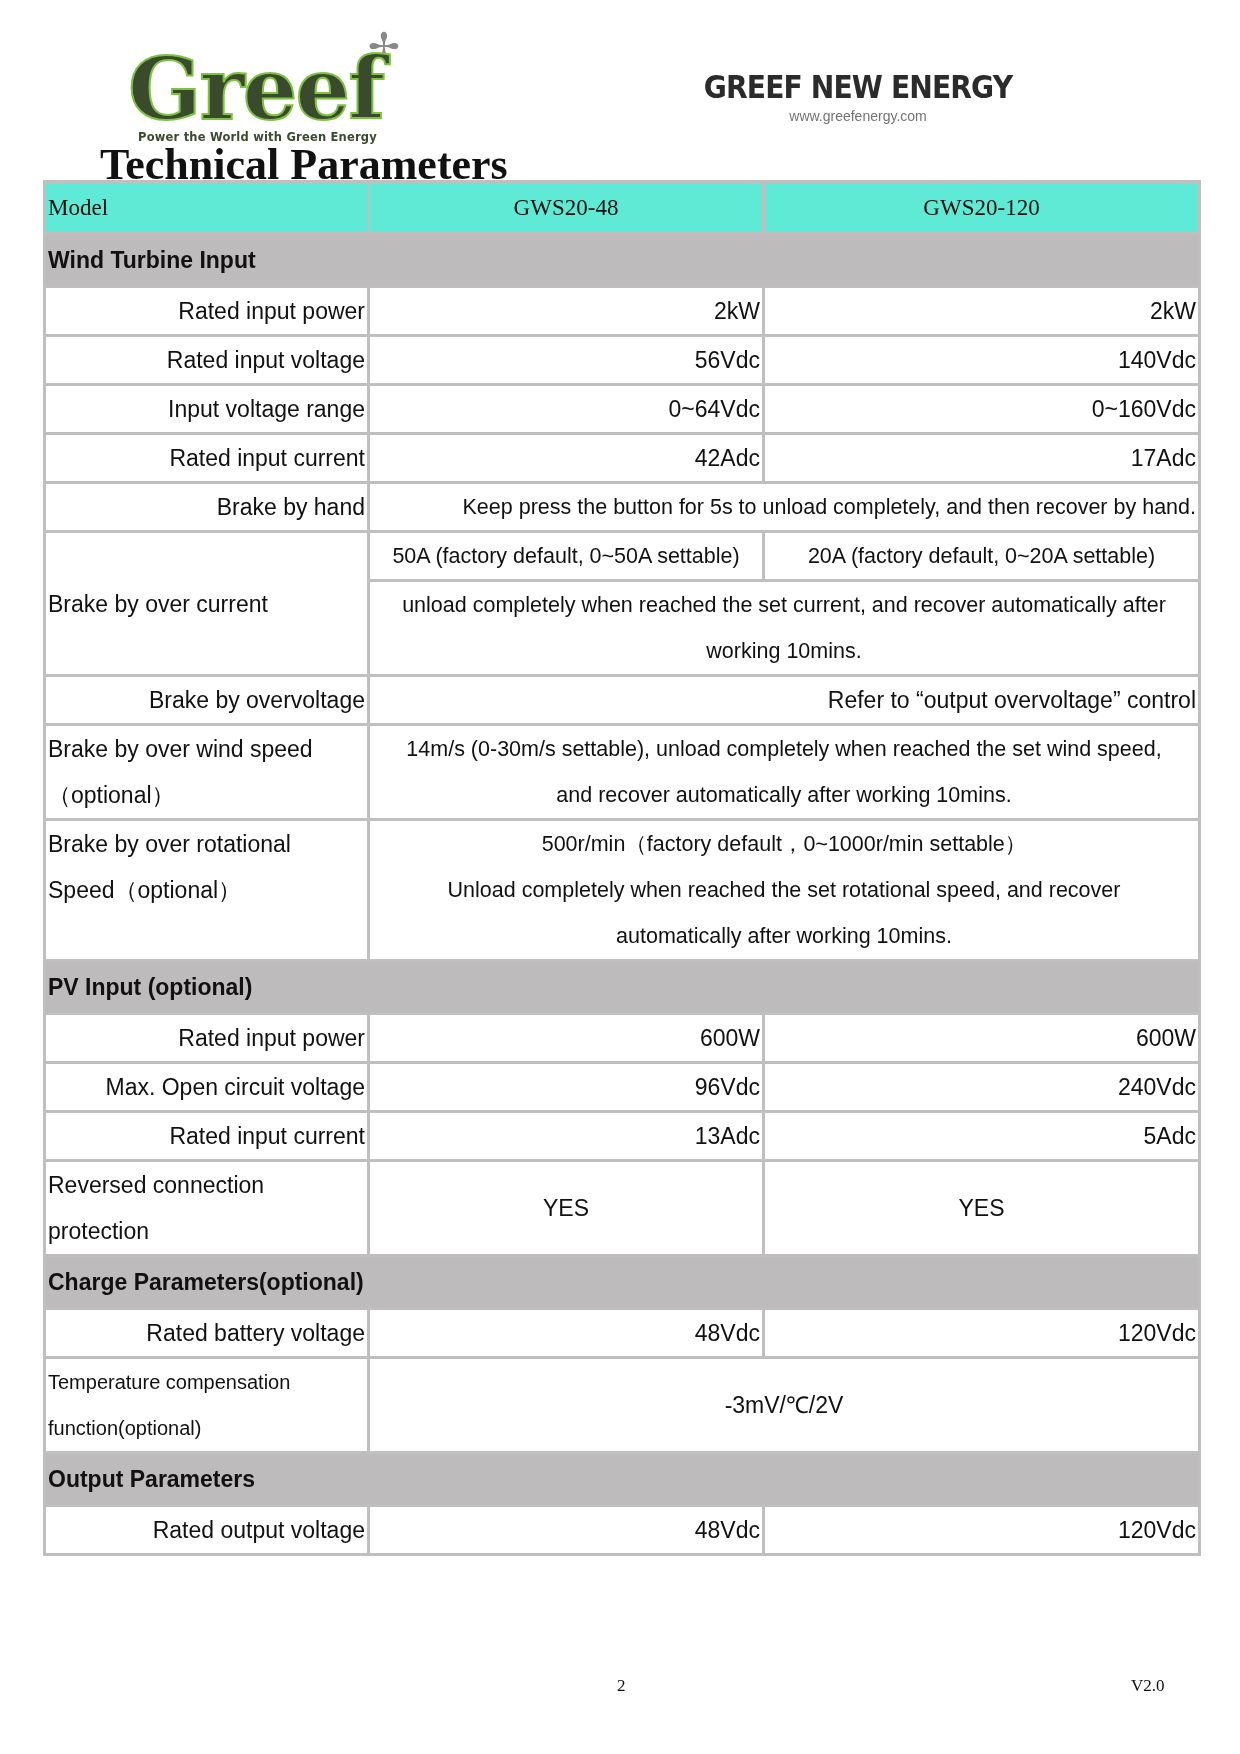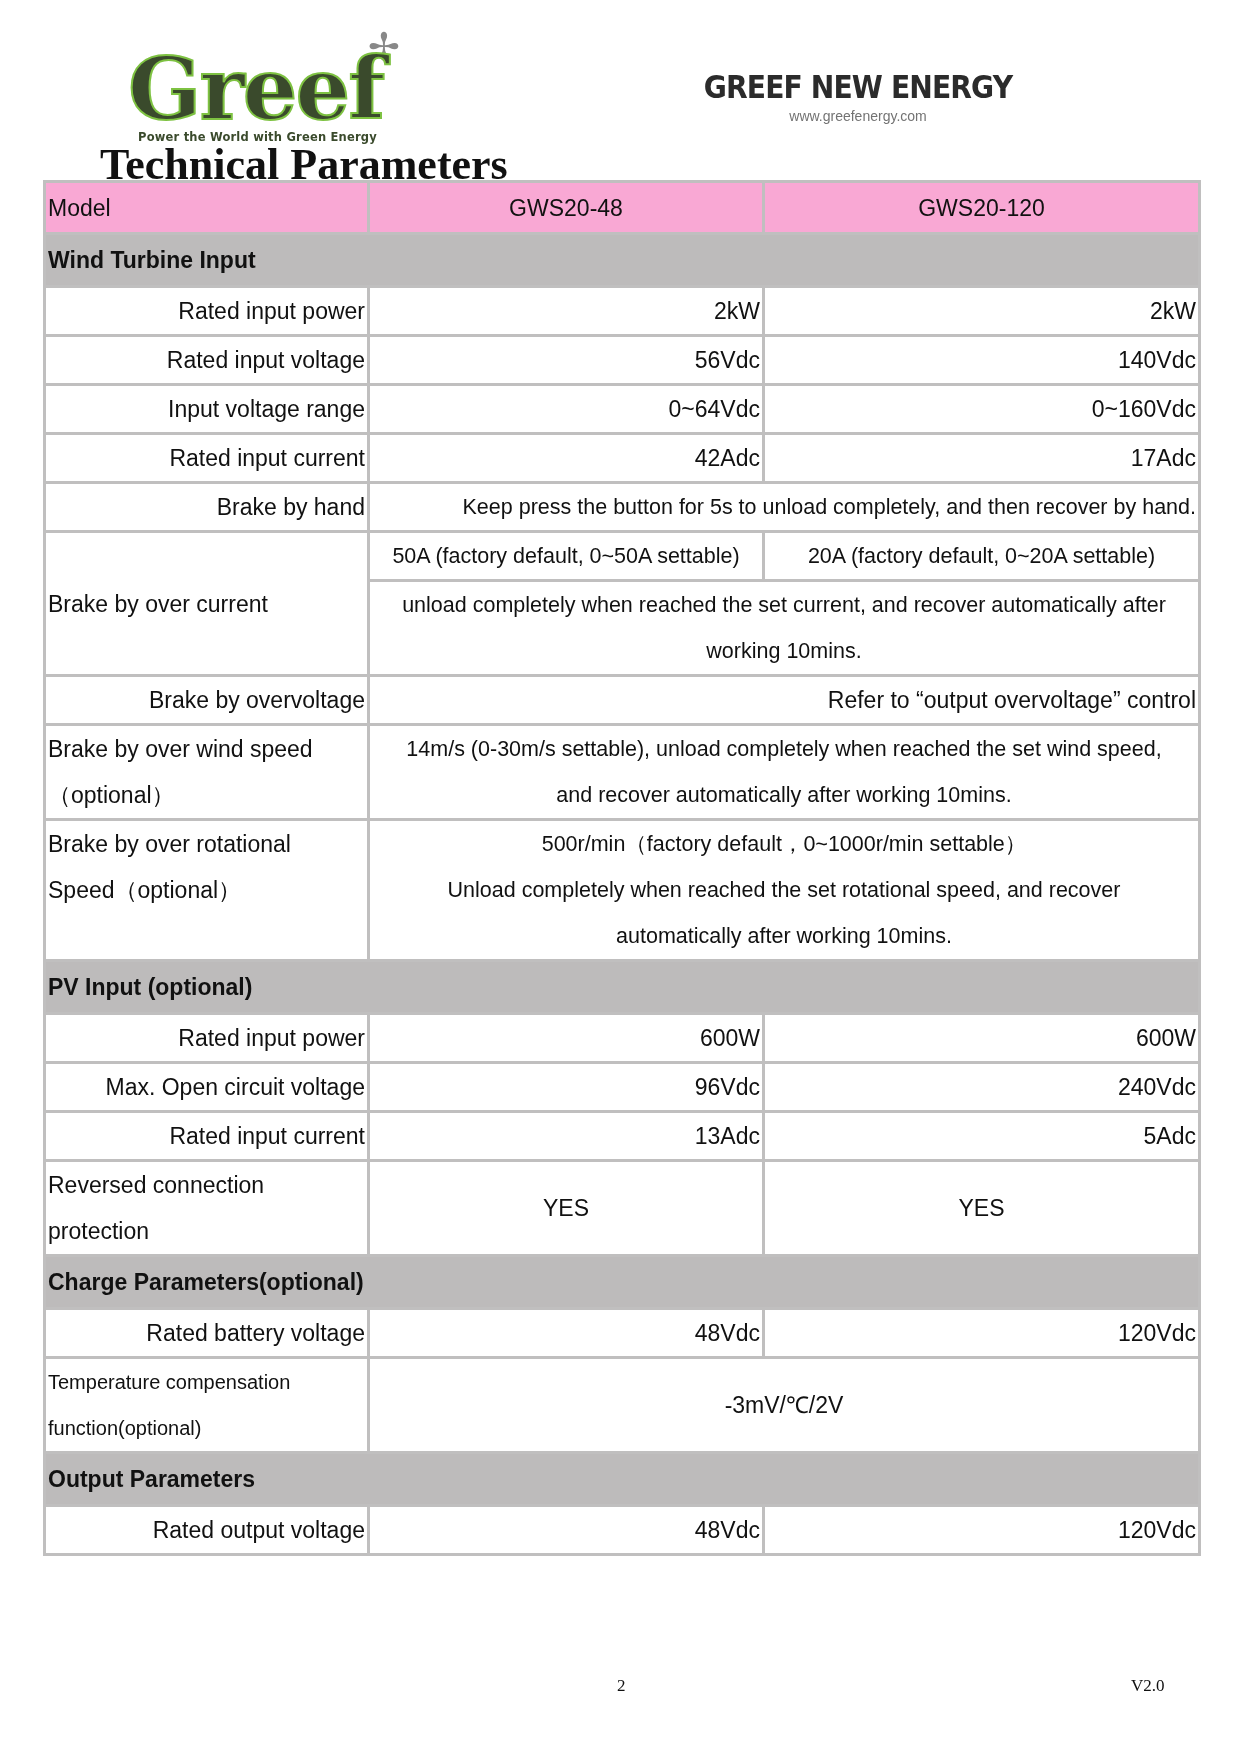--- a/index.html
+++ b/index.html
@@ -12,21 +12,21 @@
   .brand { position:absolute; left:680px; top:68px; width:356px; text-align:center; }
   .brand-name { font-family:"DejaVu Sans", sans-serif; font-weight:bold; font-size:32px; color:#2b2b2b; letter-spacing:-1px; transform:scaleX(0.88); display:block; white-space:nowrap; }
   .brand-url { font-family:"Liberation Sans", sans-serif; font-size:14px; color:#737373; margin-top:2px; display:block; }
 
   .spec-table { position:absolute; left:43px; top:180px; width:1155px; border-collapse:collapse; table-layout:fixed; }
   .spec-table td { border:3px solid #c0bfbf; font-size:23px; padding:0 2px; vertical-align:middle; line-height:46px; color:#111; }
   .spec-table col.c1 { width:324px; }
   .spec-table col.c2 { width:395px; }
   .spec-table col.c3 { width:436px; }
   .spec-table td.center { text-align:center; }
-  .spec-table tr.model td { background:#f9a8d4; height:49px; }
+  .spec-table tr.model td { background:#5eead4; height:49px;font-family:Liberation Serif, serif; }
   .spec-table tr.section td { background:#bdbbbb; font-weight:bold; height:50px; }
   .spec-table tr.r1 td { height:46px;text-align:right; }
   .spec-table td.small { font-size:20px; }
   .spec-table td.sub { font-size:21.5px; }
   .inner-line { border-top:1.5px solid #222;margin-left:13px; }
   .footer-page { position:absolute; left:617px; top:1676px; font-family:"Liberation Serif", serif; font-size:17px; color:#111; }
   .footer-ver { position:absolute; left:1131px; top:1676px; font-family:"Liberation Serif", serif; font-size:17px; color:#111; }
 </style>
 </head>
 <body>

